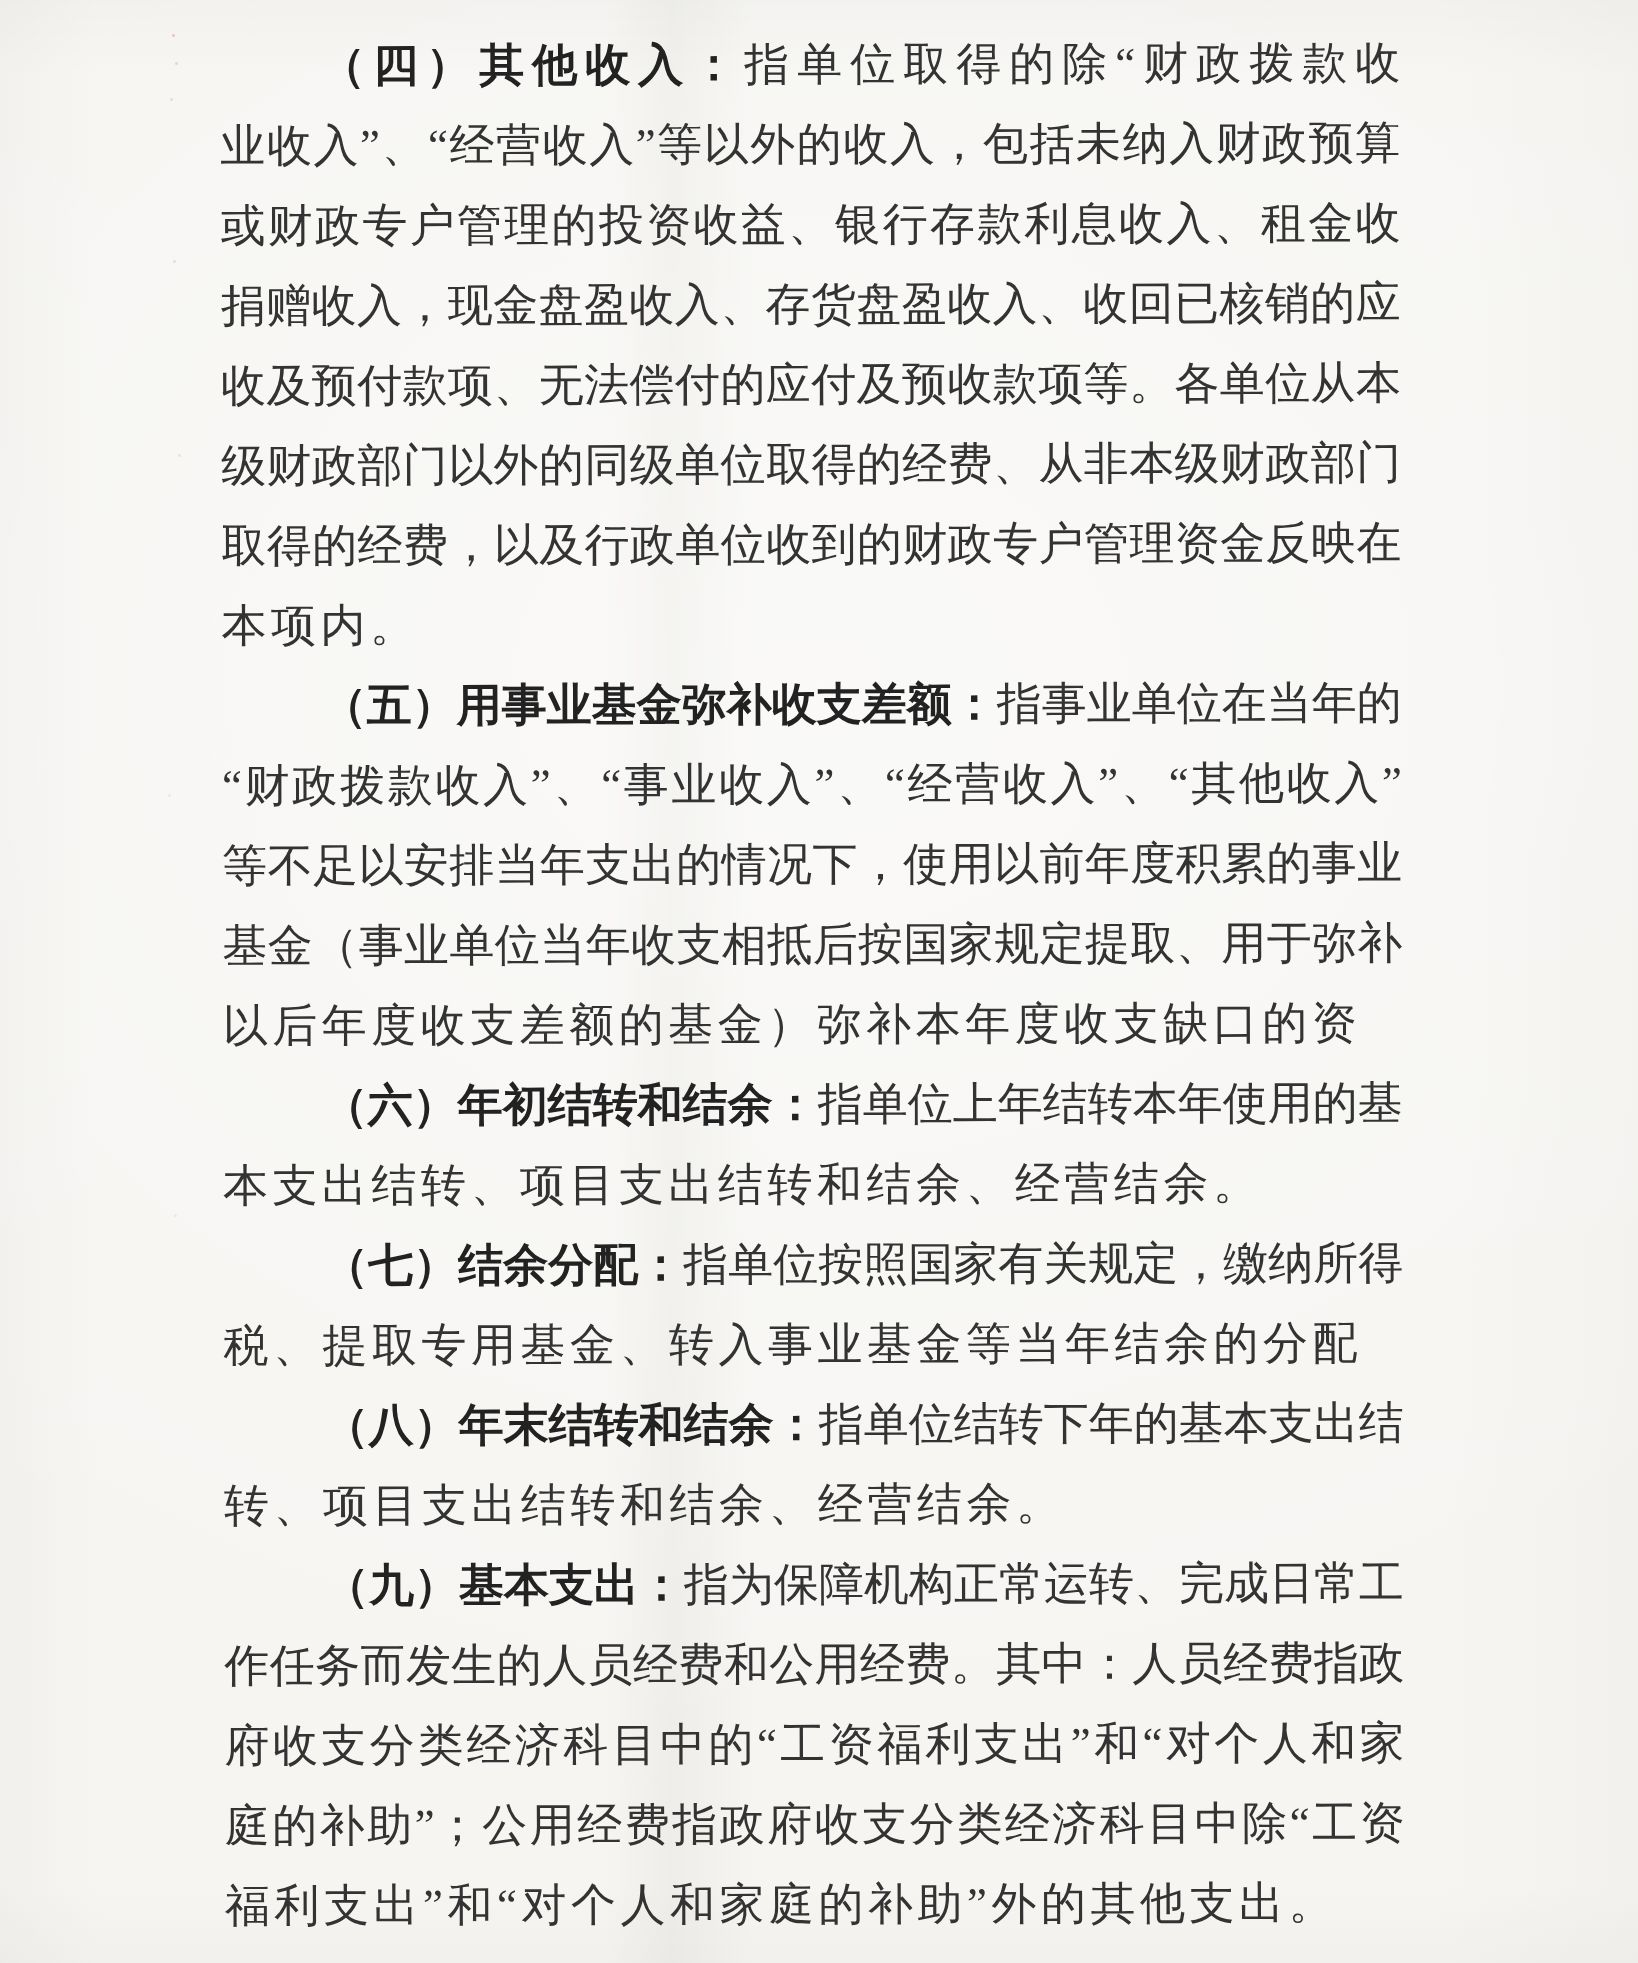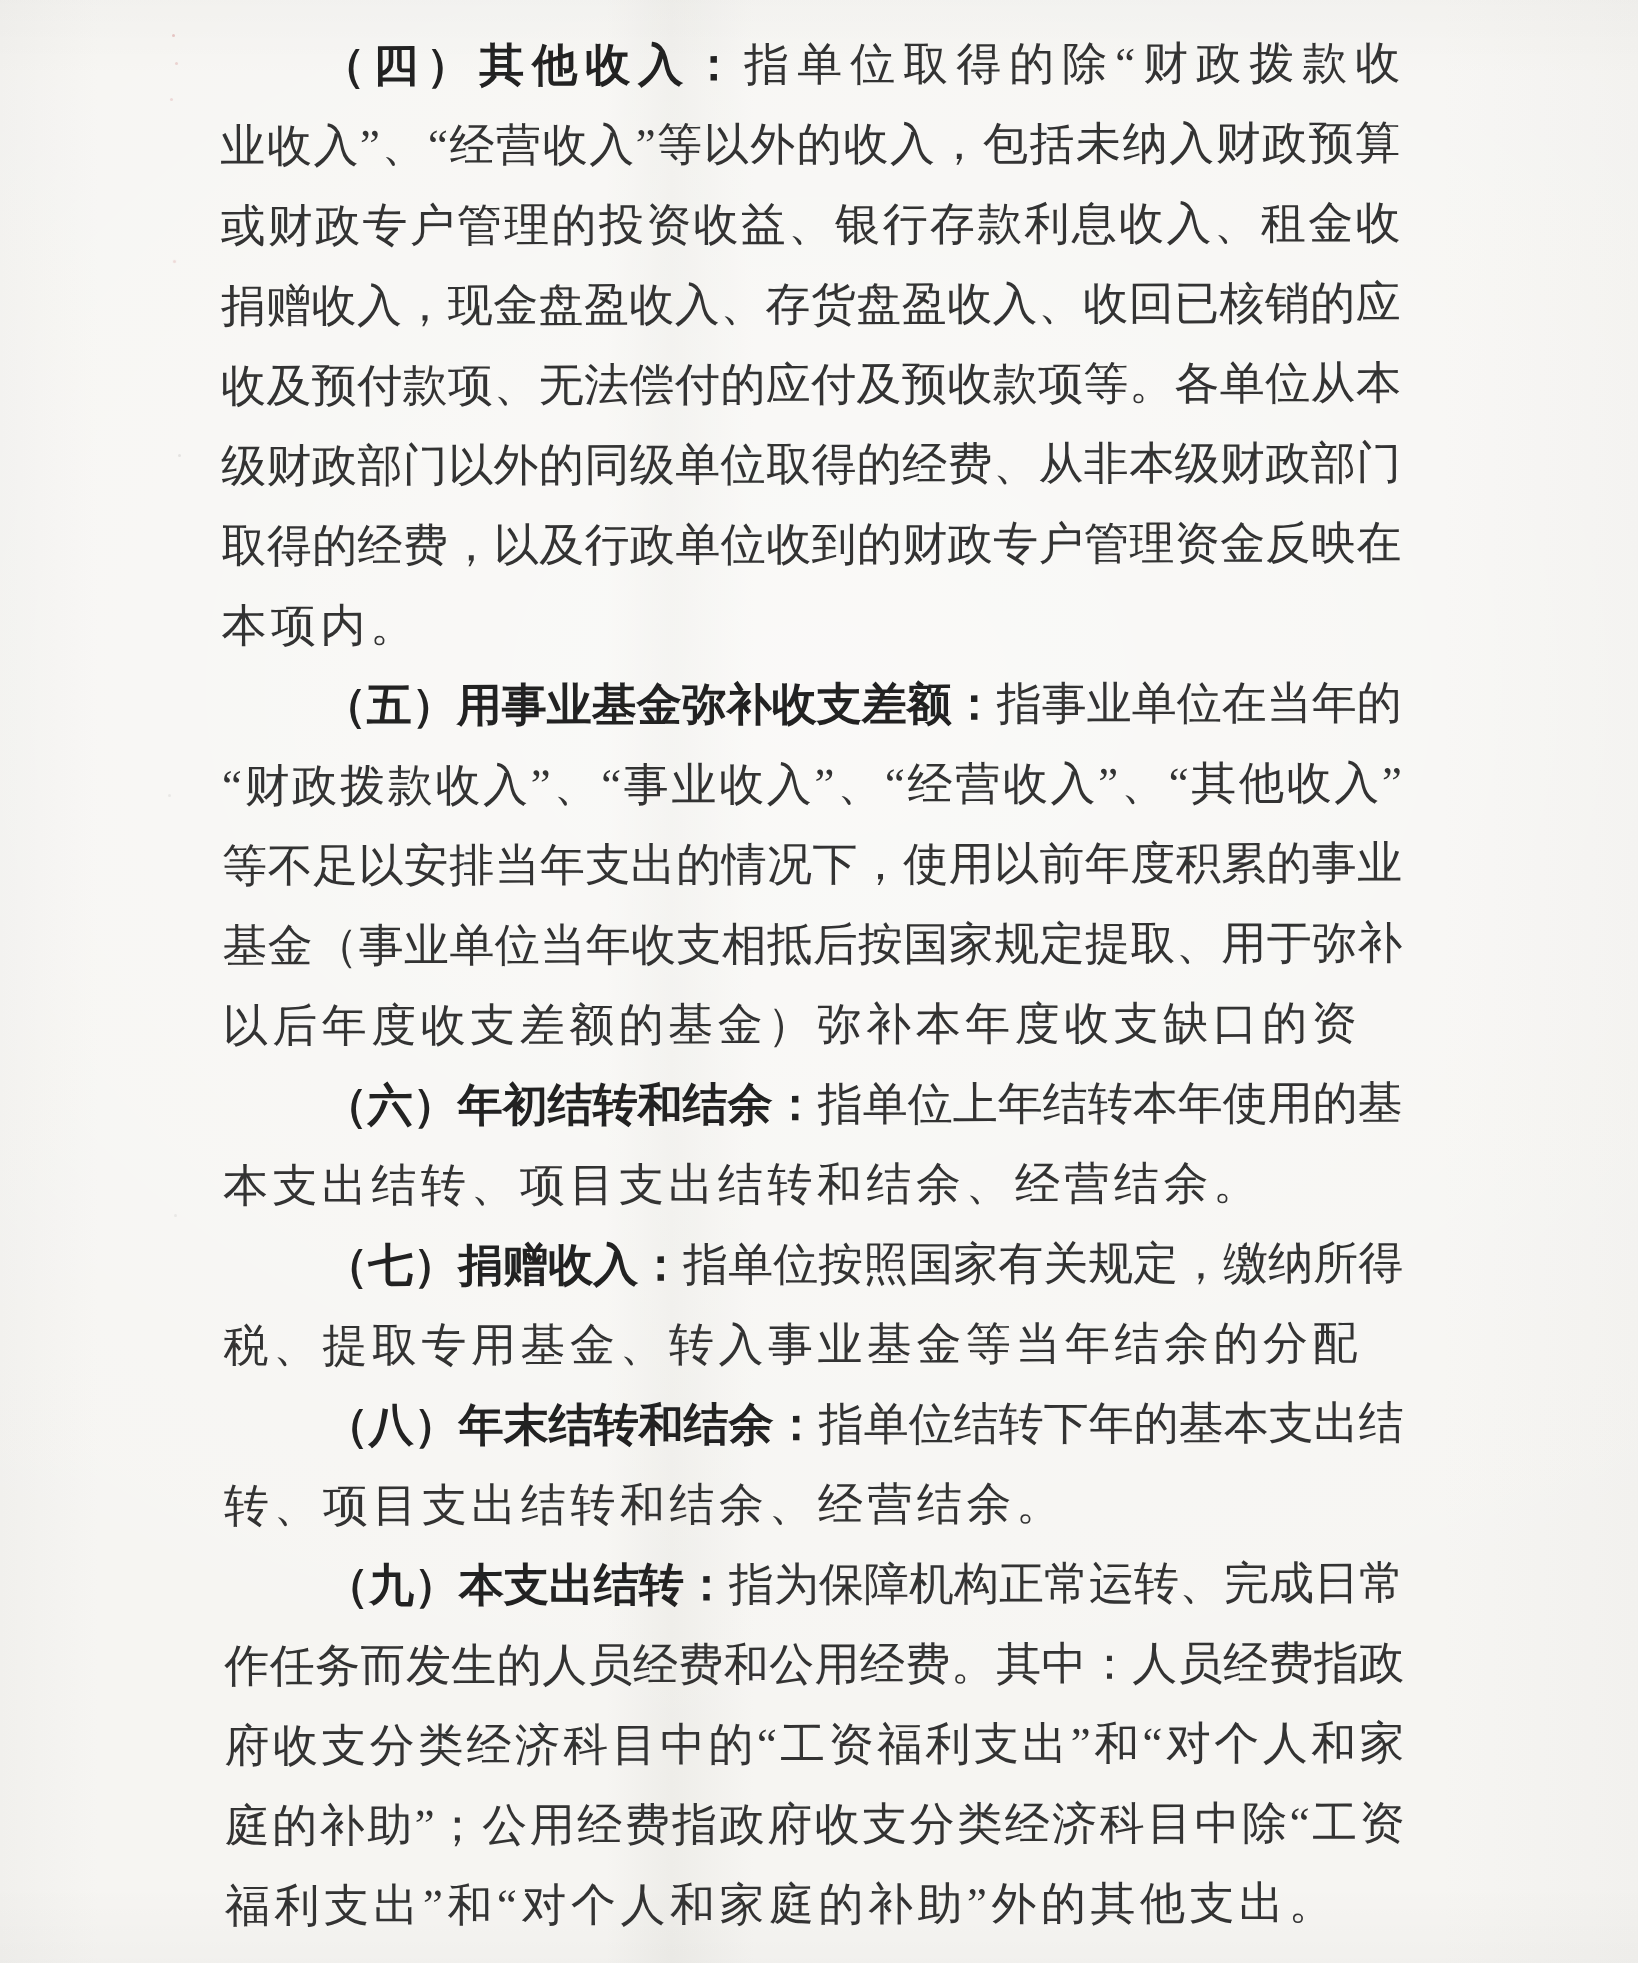--- a/index.html
+++ b/index.html
@@ -100,23 +100,23 @@
       <div class="line fill"><span class="head"></span><span class="rest">级财政部门以外的同级单位取得的经费、从非本级财政部门</span></div>
       <div class="line fill"><span class="head"></span><span class="rest">取得的经费，以及行政单位收到的财政专户管理资金反映在</span></div>
       <div class="line"><span class="head"></span><span class="rest">本项内。</span></div>
       <div class="line indent fill"><span class="head">（五）用事业基金弥补收支差额：</span><span class="rest">指事业单位在当年的</span></div>
       <div class="line fill"><span class="head"></span><span class="rest">“财政拨款收入”、“事业收入”、“经营收入”、“其他收入”</span></div>
       <div class="line fill"><span class="head"></span><span class="rest">等不足以安排当年支出的情况下，使用以前年度积累的事业</span></div>
       <div class="line fill"><span class="head"></span><span class="rest">基金（事业单位当年收支相抵后按国家规定提取、用于弥补</span></div>
       <div class="line"><span class="head"></span><span class="rest">以后年度收支差额的基金）弥补本年度收支缺口的资金。</span></div>
       <div class="line indent fill"><span class="head">（六）年初结转和结余：</span><span class="rest">指单位上年结转本年使用的基</span></div>
       <div class="line"><span class="head"></span><span class="rest">本支出结转、项目支出结转和结余、经营结余。</span></div>
-      <div class="line indent fill"><span class="head">（七）捐赠收入：</span><span class="rest">指单位按照国家有关规定，缴纳所得</span></div>
+      <div class="line indent fill"><span class="head">（七）结余分配：</span><span class="rest">指单位按照国家有关规定，缴纳所得</span></div>
       <div class="line"><span class="head"></span><span class="rest">税、提取专用基金、转入事业基金等当年结余的分配情况。</span></div>
       <div class="line indent fill"><span class="head">（八）年末结转和结余：</span><span class="rest">指单位结转下年的基本支出结</span></div>
       <div class="line"><span class="head"></span><span class="rest">转、项目支出结转和结余、经营结余。</span></div>
-      <div class="line indent fill"><span class="head">（九）本支出结转：</span><span class="rest">指为保障机构正常运转、完成日常工</span></div>
+      <div class="line indent fill"><span class="head">（九）基本支出：</span><span class="rest">指为保障机构正常运转、完成日常工</span></div>
       <div class="line fill"><span class="head"></span><span class="rest">作任务而发生的人员经费和公用经费。其中：人员经费指政</span></div>
       <div class="line fill"><span class="head"></span><span class="rest">府收支分类经济科目中的“工资福利支出”和“对个人和家</span></div>
       <div class="line fill"><span class="head"></span><span class="rest">庭的补助”；公用经费指政府收支分类经济科目中除“工资</span></div>
       <div class="line"><span class="head"></span><span class="rest">福利支出”和“对个人和家庭的补助”外的其他支出。</span></div>
     </div>
 </div>
 
 </body></html>

